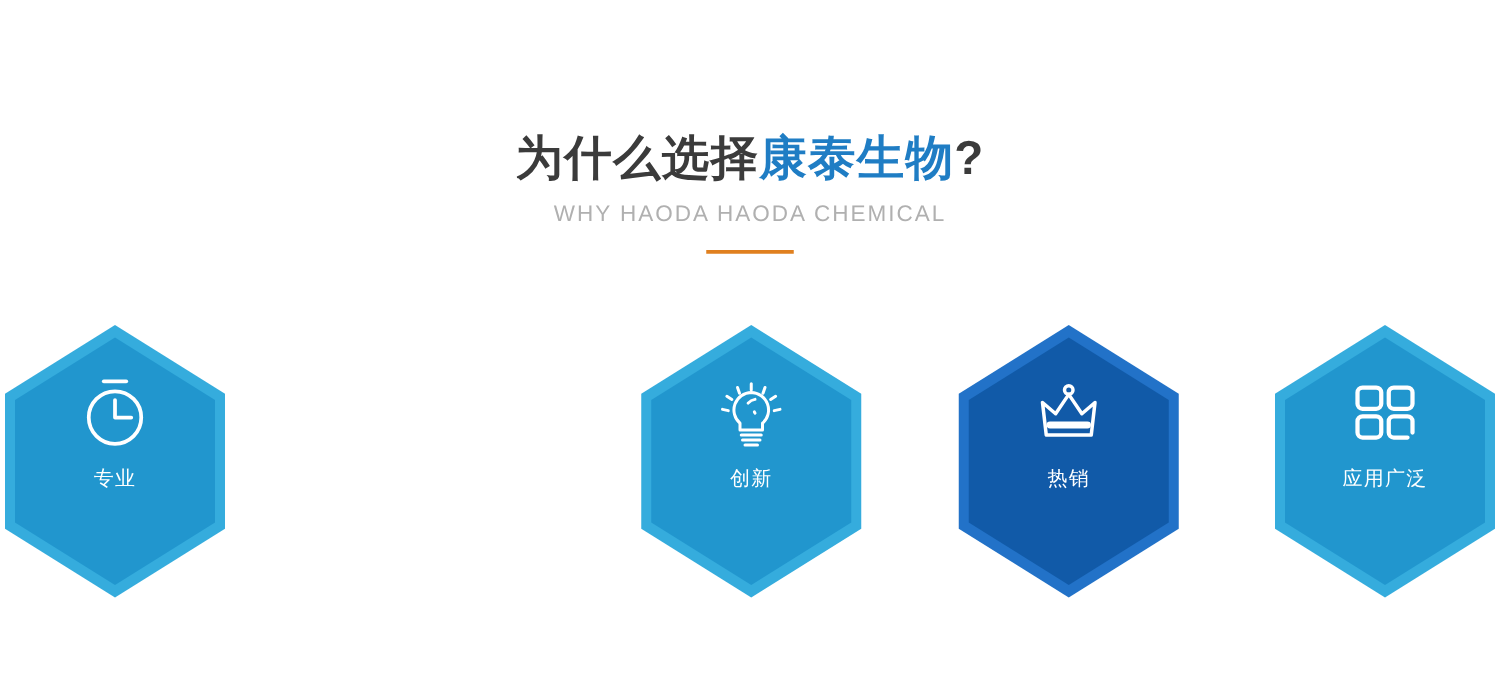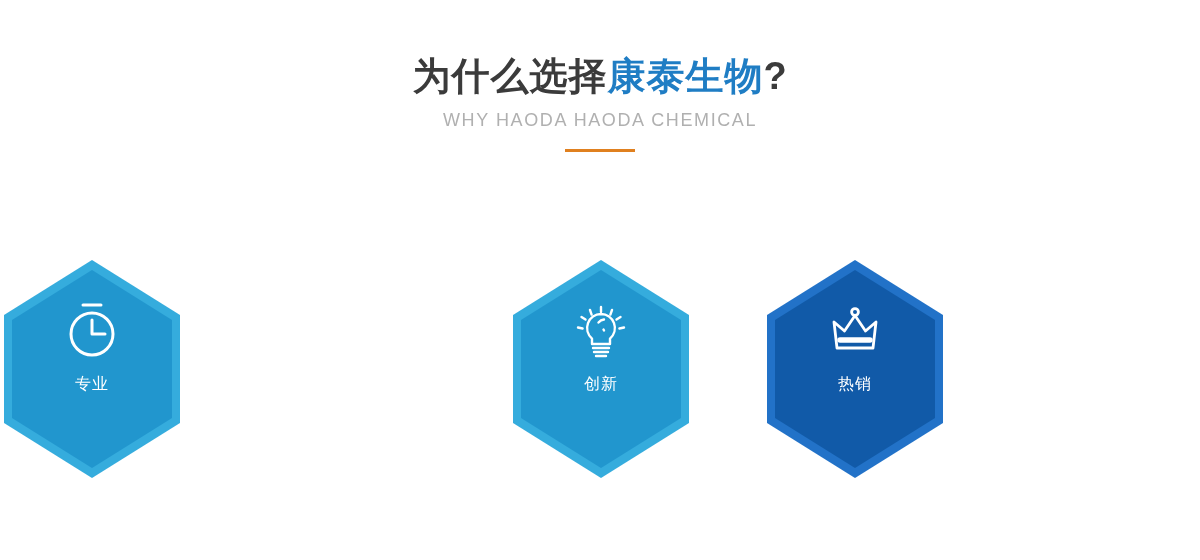--- a/index.html
+++ b/index.html
@@ -18,21 +18,21 @@
   
   .header {
     position: absolute;
     left: 0;
     top: 0;
     width: 1200px;
     text-align: center;
   }
   .title {
     margin: 0;
-    padding-top: 53px;
+    padding-top: 104px;
     font-size: 38px;
     font-weight: bold;
     line-height: 46px;
     color: #3b3b3b;
     letter-spacing: 1px;
     white-space: nowrap;
   }
   .title .accent { color: #1f7dc4; }
   .title .plain  { color: #3b3b3b; }
 
@@ -172,14 +172,31 @@
           <path d="M12.5 19 l4 2.6"></path>
           <path d="M51.5 19 l-4 2.6"></path>
           <path d="M9 29.5 l4.6 1"></path>
           <path d="M55 29.5 l-4.6 1"></path>
         </g>
       </svg>
       <div class="hex-label">创新</div>
     </div>
   </div>
 
+  <div class="hex-cell c4">
+    <svg class="hex-svg" viewBox="0 0 180 222">
+      <polygon points="90,2 178,57 178,165 90,220 2,165 2,57" fill="#35acdd"></polygon>
+      <polygon points="90,12 170,62 170,160 90,210 10,160 10,62" fill="#2196ce"></polygon>
+    </svg>
+    <div class="hex-content">
+      <svg class="hex-icon" viewBox="0 0 64 64">
+        <g fill="none" stroke="#ffffff" stroke-width="3.4" stroke-linecap="round" stroke-linejoin="round">
+          <rect x="10" y="12" width="19" height="17" rx="4"></rect>
+          <rect x="35" y="12" width="19" height="17" rx="4"></rect>
+          <rect x="10" y="35" width="19" height="17" rx="4"></rect>
+          <path d="M50 52 L39 52 a4 4 0 0 1 -4 -4 L35 39 a4 4 0 0 1 4 -4 L50 35 a4 4 0 0 1 4 4 L54 48"></path>
+        </g>
+      </svg>
+      <div class="hex-label">应用广泛</div>
+    </div>
+  </div>
 
 </div>
 
 </body></html>

